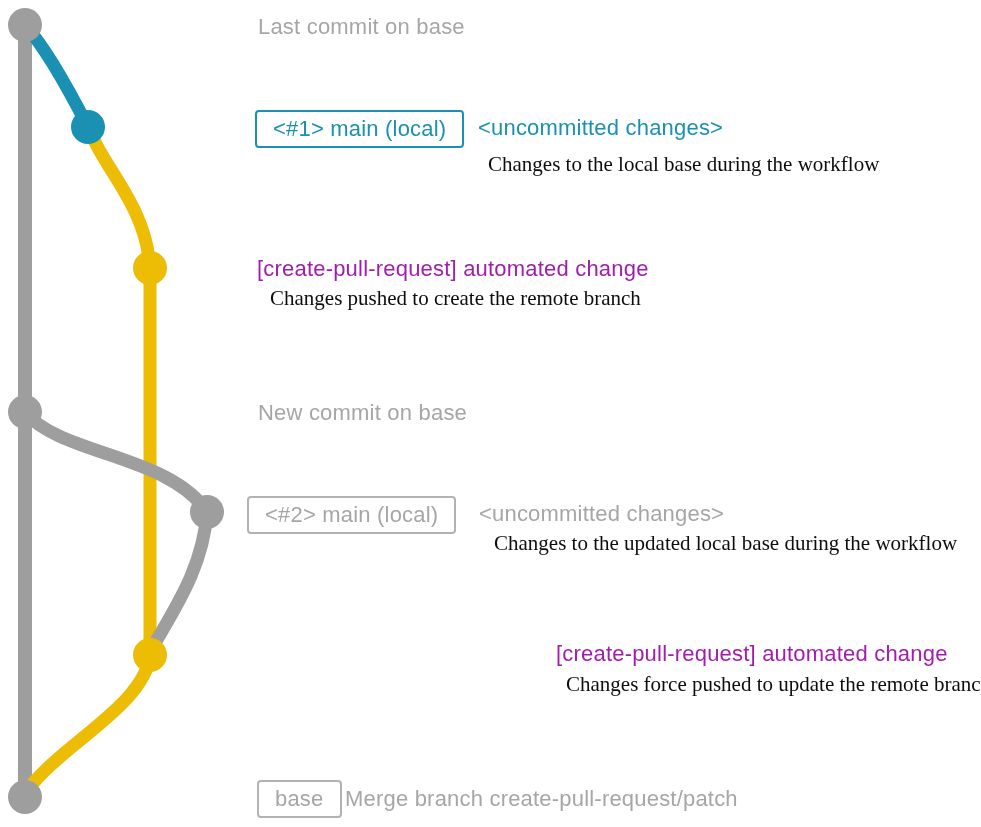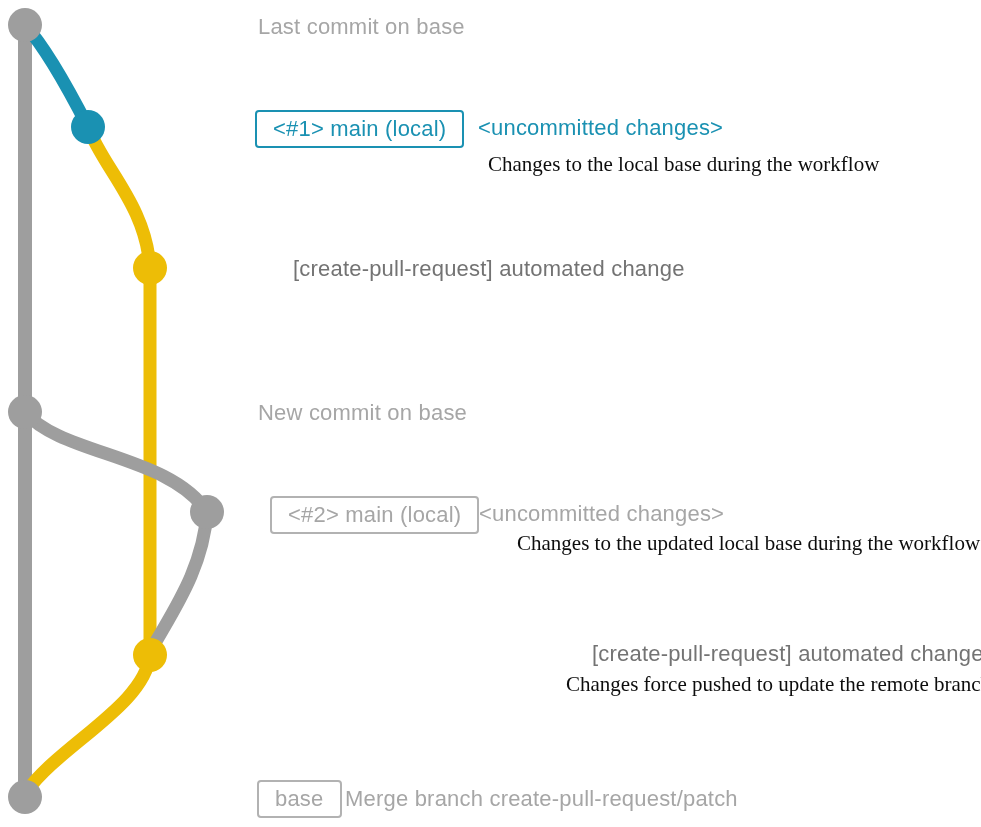--- a/index.html
+++ b/index.html
@@ -13,21 +13,21 @@
   }
   .graph-svg { position: absolute; left: 0; top: 0; }
   .abs { position: absolute; white-space: nowrap; }
   .lbl {
     font-size: 22px;
     line-height: 28px;
     letter-spacing: 0.2px;
   }
   .lbl-gray   { color: #a6a6a6; }
   .lbl-blue   { color: #1a91b2; }
-  .lbl-yellow { color: #737373; margin-left: 36px; }
+  .lbl-yellow { color: #a21caf; }
   .desc {
     font-family: "Liberation Serif", serif;
     font-size: 21px;
     line-height: 25px;
     color: #0d0d0d;
   }
   .badge {
     display: inline-flex;
     align-items: center;
     justify-content: center;
@@ -67,26 +67,27 @@
     <circle cx="25" cy="797" r="17" fill="#9e9e9e"></circle>
   </svg>
 
   <div class="abs lbl lbl-gray" style="left:258px; top:13px;">Last commit on base</div>
 
   <div class="abs badge badge-blue" style="left:255px; top:110px;">&lt;#1&gt; main (local)</div>
   <div class="abs lbl lbl-blue" style="left:478px; top:114px;">&lt;uncommitted changes&gt;</div>
   <div class="abs desc" style="left:488px; top:144px;margin-top:8px;">Changes to the local base during the workflow</div>
 
   <div class="abs lbl lbl-yellow" style="left:257px; top:255px;">[create-pull-request] automated change</div>
+  <div class="abs desc" style="left:270px; top:286px;">Changes pushed to create the remote branch</div>
 
   <div class="abs lbl lbl-gray" style="left:258px; top:399px;text-align:center;">New commit on base</div>
 
-  <div class="abs badge badge-gray" style="left:270px; top:496px;text-align:center;">&lt;#2&gt; main (local)</div>
+  <div class="abs badge badge-gray" style="left:247px; top:496px;text-align:center;">&lt;#2&gt; main (local)</div>
   <div class="abs lbl lbl-gray" style="left:479px; top:500px;">&lt;uncommitted changes&gt;</div>
-  <div class="abs desc" style="left:517px; top:531px;">Changes to the updated local base during the workflow</div>
+  <div class="abs desc" style="left:494px; top:531px;">Changes to the updated local base during the workflow</div>
 
   <div class="abs lbl lbl-yellow" style="left:556px; top:640px;">[create-pull-request] automated change</div>
   <div class="abs desc" style="left:566px; top:672px;">Changes force pushed to update the remote branch</div>
 
   <div class="abs badge badge-gray" style="left:257px; top:780px;">base</div>
   <div class="abs lbl lbl-gray" style="left:345px; top:785px;">Merge branch create-pull-request/patch</div>
 
 </div>
 
 </body></html>

